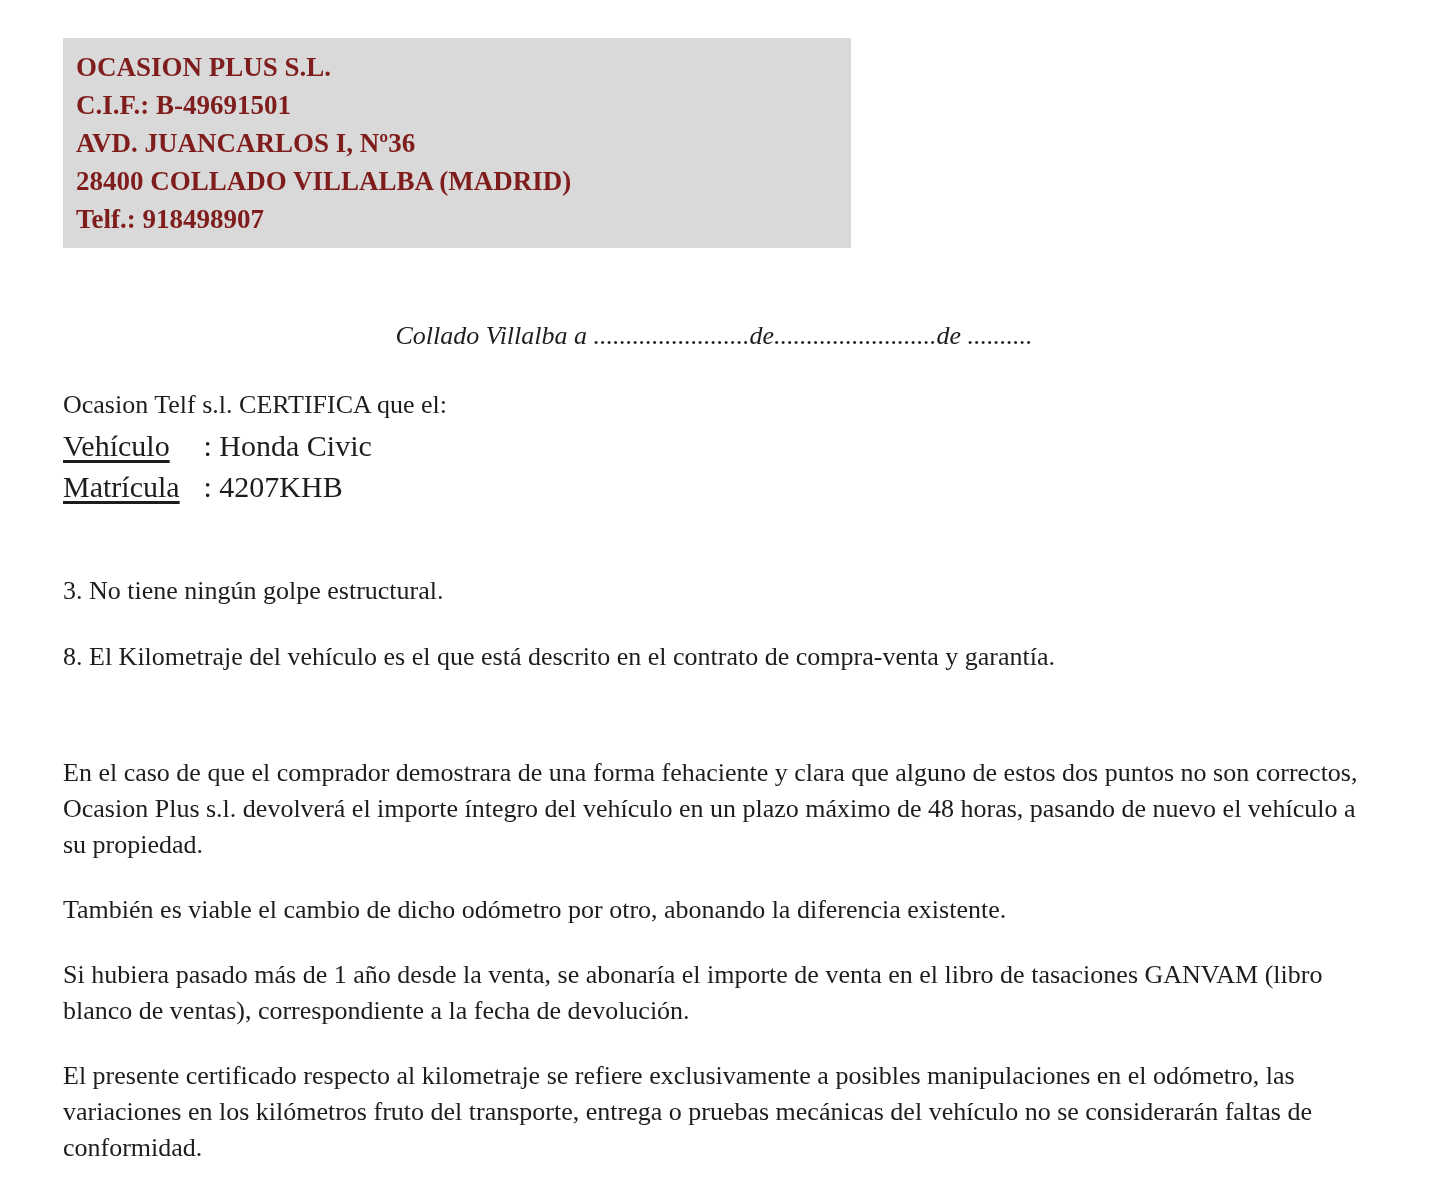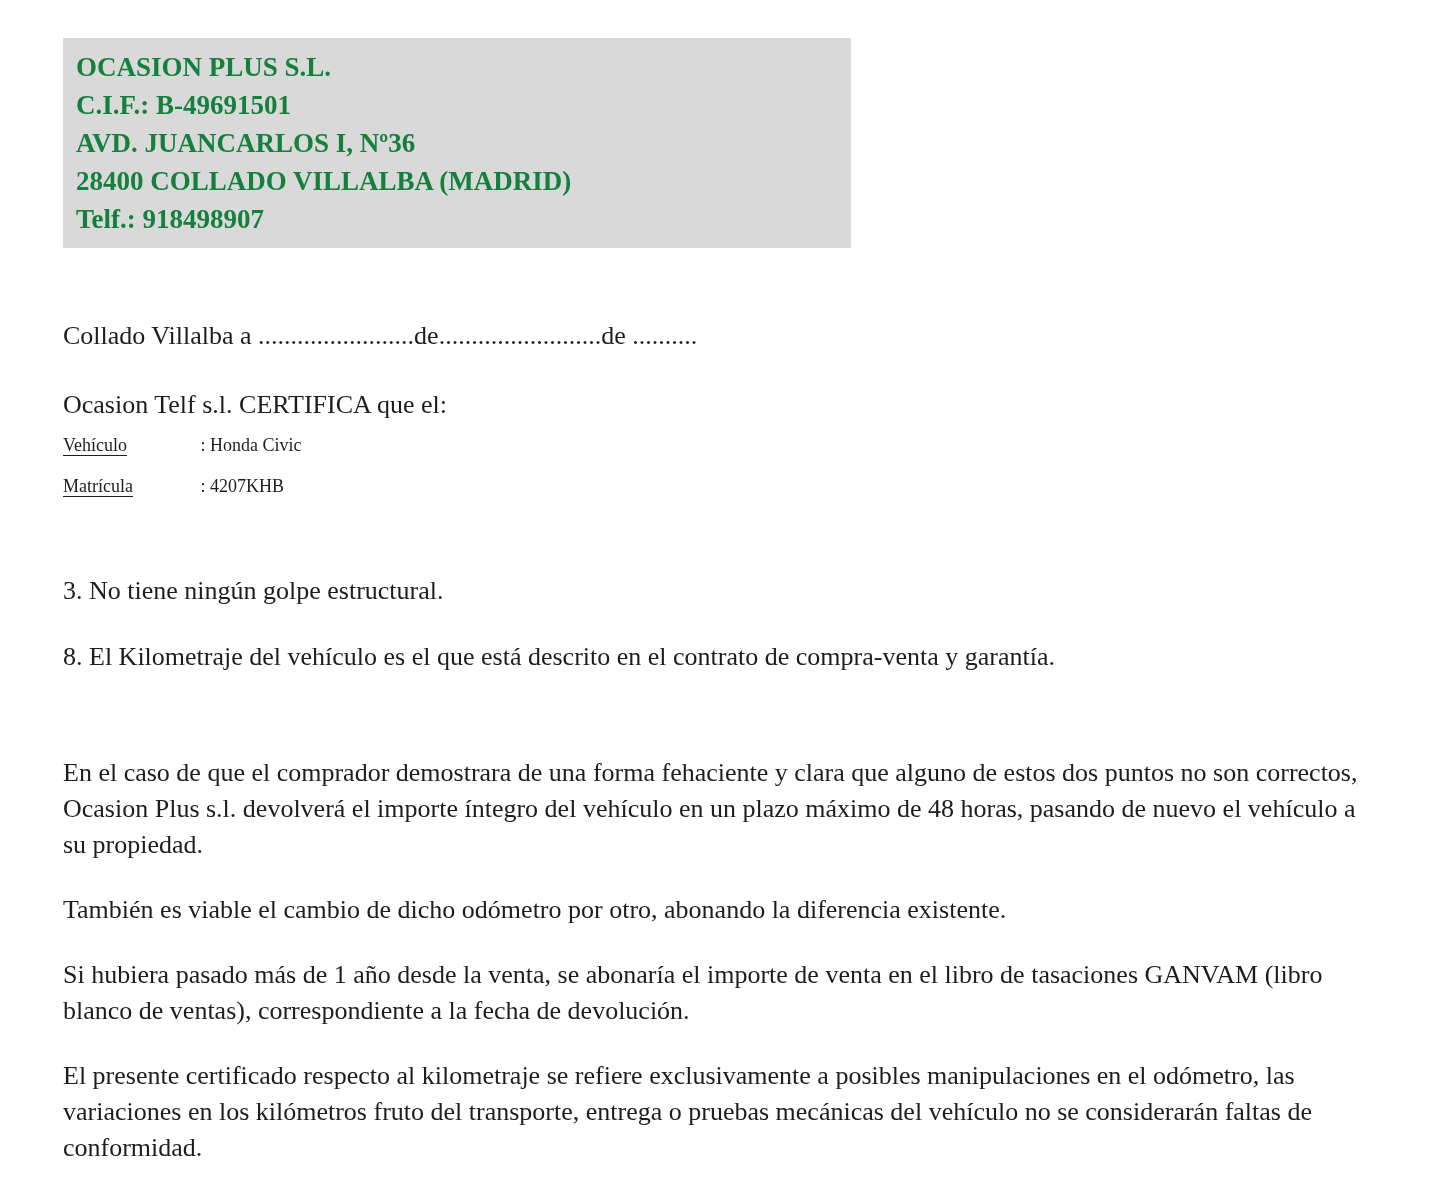--- a/index.html
+++ b/index.html
@@ -24,36 +24,37 @@
     box-sizing: border-box;
     width: 788px;
     background: #d9d9d9;
     padding: 10px 16px 10px 13px;
     margin-bottom: 70px;
   }
   .header-line {
     font-size: 27px;
     font-weight: bold;
     line-height: 38px;
-    color: #15803d;
+    color: #7f1d1d;
     white-space: nowrap;
   }
   .date-line {
     font-size: 26px;
     line-height: 36px;
-    text-align: left;
+    text-align: center;
     margin-bottom: 30px;
     white-space: nowrap;
+    font-style: italic;
   }
   .certify-intro {
     font-size: 26px;
     line-height: 41px;
   }
   .field-row {
-    font-size: 18px;
+    font-size: 30px;
     line-height: 41px;
   }
   .field-label {
     display: inline-block;
     min-width: 133px;
     text-decoration: underline;
     text-underline-offset: 4px;
   }
   .items {
     margin-top: 66px;

